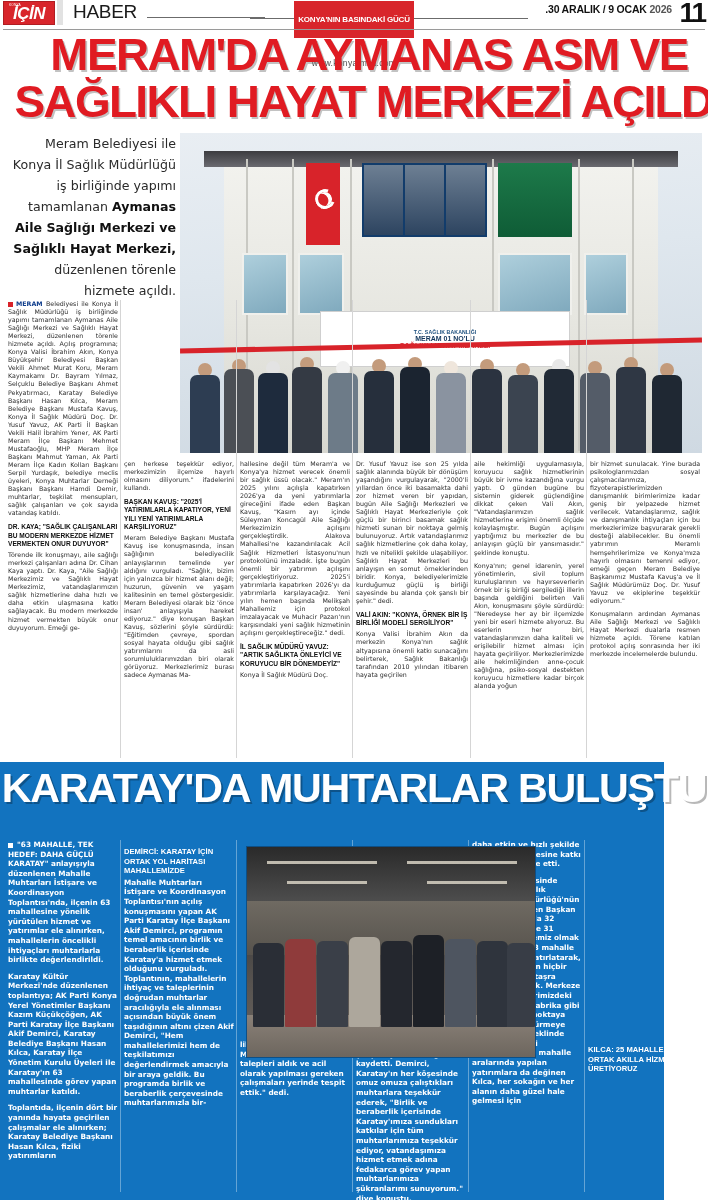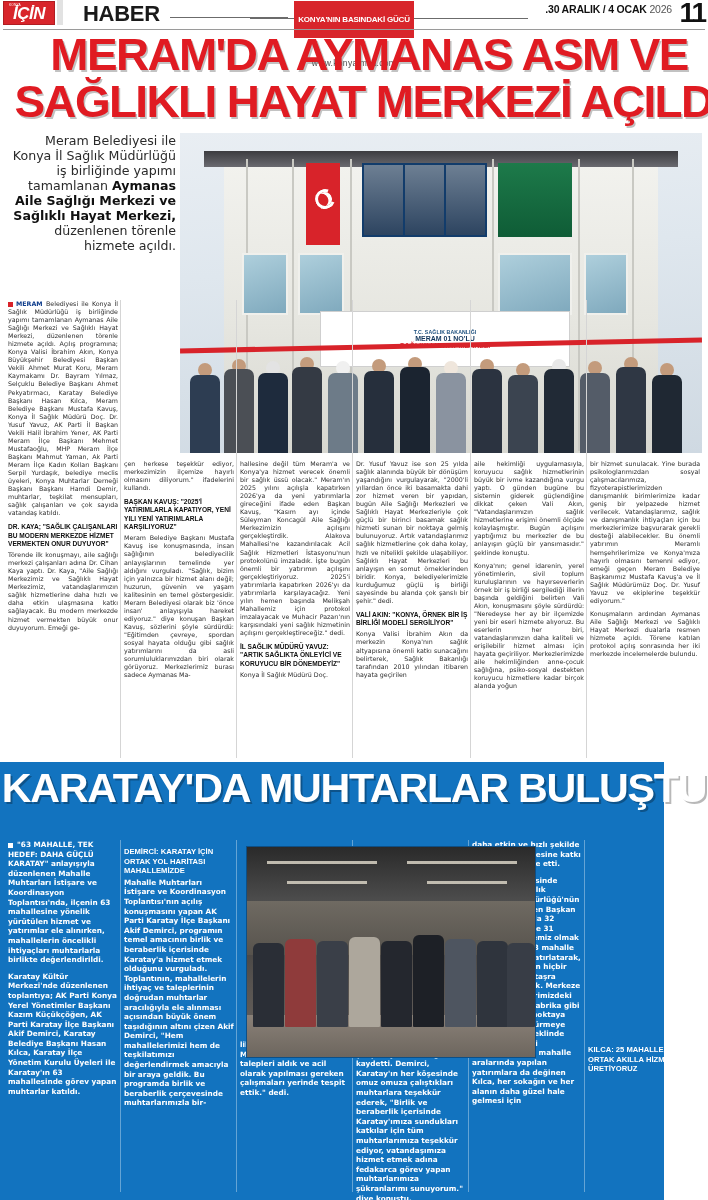--- a/index.html
+++ b/index.html
@@ -32,22 +32,22 @@
     line-height: 1;
   }
   .logo-box .logo-sub {
     position: absolute; top: 1px; left: 5px;
     font-size: 3.2px; color: #fff; letter-spacing: .2px;
   }
   .logo-sep {
     width: 6px; height: 25px; background: #e2e2e2; margin-left: 2px;
   }
   .section-title {
-    font-size: 22px; font-weight: bold; color: #1a1a1a;
-    margin-left: 20px; margin-top: 1px; letter-spacing: -0.3px;
+    font-size: 19px; font-weight: normal; color: #1a1a1a;
+    margin-left: 10px; margin-top: 1px; letter-spacing: -0.3px;
   }
   .rule-left {
     flex: 0 0 118px; height: 1px; background: #6b6b6b;
     margin-top: 17px; margin-left: 10px;
   }
   .center-brand {
     position: absolute; left: 50%; transform: translateX(-50%); top: 1px;
     text-align: center; width: 190px;
   }
   .center-brand .slogan {
@@ -59,21 +59,21 @@
     font-size: 8.5px; color: #4d4d4d; margin-top: 20px; letter-spacing: .3px;
   }
   .rule-mid {
     position: absolute; top: 18px; height: 1px; background: #6b6b6b;
   }
   .date-block {
     position: absolute; right: 36px; top: 3px;
     font-size: 10.5px; font-weight: bold; color: #111;
     letter-spacing: -0.2px; white-space: nowrap;
   }
-  .date-block .yr { font-weight: normal; color: #555; }
+  .date-block .yr { font-weight: bold; color: #555; }
   .page-num {
     position: absolute; right: 3px; top: -3px;
     font-size: 28px; font-weight: bold; color: #111; letter-spacing: -2px;
   }
   .masthead-under {
     position: absolute; top: 29px; left: 3px; width: 702px; height: 1px;
     background: #9a9a9a;
   }
 
   
@@ -86,21 +86,21 @@
     font-size: 45px; line-height: 47px;
     letter-spacing: -1.6px;
     text-shadow: 1.5px 1.5px 0 rgba(120,120,120,0.45);
     white-space: nowrap;
     transform: scaleX(1.02);
   }
 
   
   .lead {
     position: absolute; left: 10px; top: 133px; width: 166px;
-    font-size: 12.6px; line-height: 15px;
+    font-size: 12.6px; line-height: 21px;
     color: #2a2a2a; text-align: right;
     font-family: "DejaVu Sans", sans-serif;
   }
   .lead b { color: #111; }
 
   
   .photo1 {
     position: absolute; left: 180px; top: 133px;
     width: 522px; height: 320px;
     overflow: hidden; background: #9fb2c4;
@@ -302,21 +302,21 @@
 
   <div class="rule-mid" style="left:250px; width:50px;"></div>
   <div class="rule-mid" style="left:408px; width:120px;"></div>
 
   <div class="center-brand">
     <span class="slogan">KONYA'NIN BASINDAKİ GÜCÜ</span>
     <div class="site">www.konyaimza.com</div>
   </div>
 
   <div class="date-block">
-    <span>.30 ARALIK / 4 OCAK</span>
+    <span>.30 ARALIK / 9 OCAK</span>
     <span class="yr">2026</span>
   </div>
   <div class="page-num">11</div>
   <div class="masthead-under"></div>
 
   <div class="headline1">
     <div class="hl-line">MERAM'DA AYMANAS ASM VE</div>
     <div class="hl-line">SAĞLIKLI HAYAT MERKEZİ AÇILDI</div>
   </div>
 
@@ -439,20 +439,21 @@
     <div class="hl2wrap">
       <div class="headline2">KARATAY'DA MUHTARLAR BULUŞTU</div>
     </div>
 
 
     <div class="cols2">
       <div class="bcol">
         <div class="btext">
             <p><span class="bmark"></span>"63 MAHALLE, TEK HEDEF: DAHA GÜÇLÜ KARATAY" anlayışıyla düzenlenen Mahalle Muhtarları İstişare ve Koordinasyon Toplantısı'nda, ilçenin 63 mahallesine yönelik yürütülen hizmet ve yatırımlar ele alınırken, mahallelerin öncelikli ihtiyaçları muhtarlarla birlikte değerlendirildi.</p>
             <p>Karatay Kültür Merkezi'nde düzenlenen toplantıya; AK Parti Konya Yerel Yönetimler Başkanı Kazım Küçükçöğen, AK Parti Karatay İlçe Başkanı Akif Demirci, Karatay Belediye Başkanı Hasan Kılca, Karatay İlçe Yönetim Kurulu Üyeleri ile Karatay'ın 63 mahallesinde görev yapan muhtarlar katıldı.</p>
+            <p>Toplantıda, ilçenin dört bir yanında hayata geçirilen çalışmalar ele alınırken; Karatay Belediye Başkanı Hasan Kılca, fiziki yatırımların</p>
           </div>
         <div class="bcolrule"></div>
       </div>
       <div class="bcol">
         <div class="btext">
             <div class="bsub">DEMİRCİ: KARATAY İÇİN ORTAK YOL HARİTASI MAHALLEMİZDE</div>
             <p>Mahalle Muhtarları İstişare ve Koordinasyon Toplantısı'nın açılış konuşmasını yapan AK Parti Karatay İlçe Başkanı Akif Demirci, programın temel amacının birlik ve beraberlik içerisinde Karatay'a hizmet etmek olduğunu vurguladı. Toplantının, mahallelerin ihtiyaç ve taleplerinin doğrudan muhtarlar aracılığıyla ele alınması açısından büyük önem taşıdığının altını çizen Akif Demirci, "Hem mahallelerimizi hem de teşkilatımızı değerlendirmek amacıyla bir araya geldik. Bu programda birlik ve beraberlik çerçevesinde muhtarlarımızla bir-</p>
           </div>
         <div class="bcolrule"></div>
       </div>

